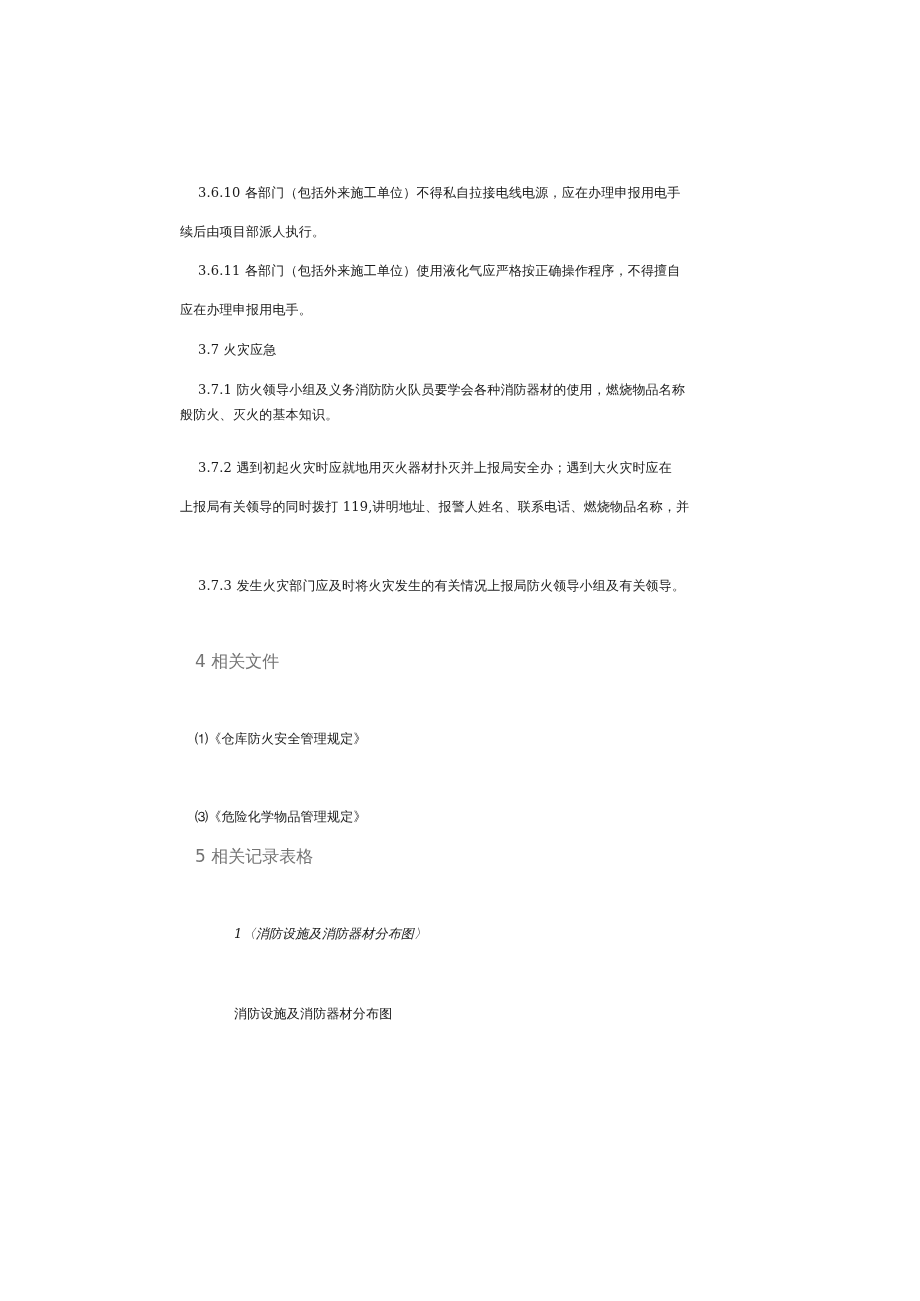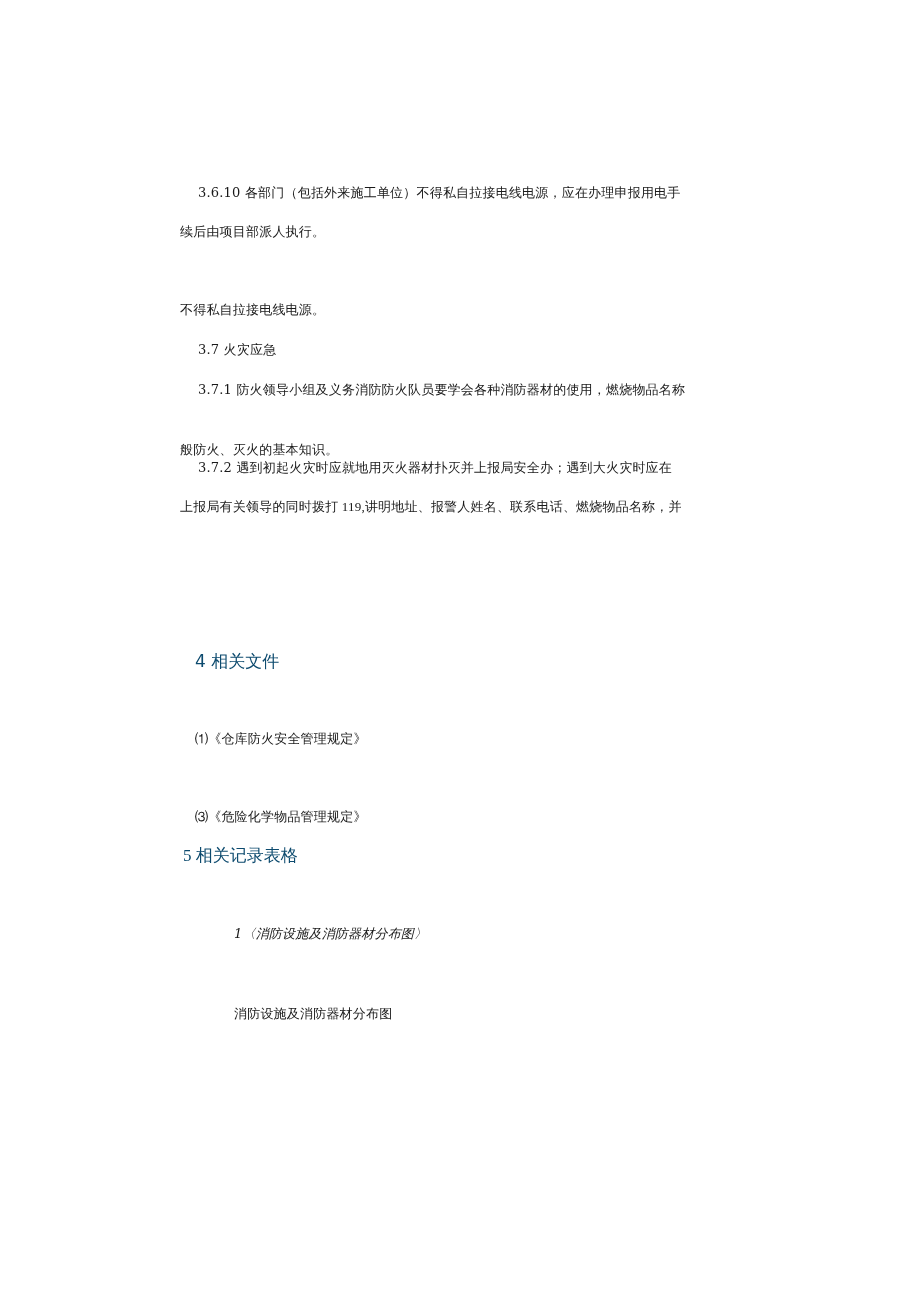--- a/index.html
+++ b/index.html
@@ -27,43 +27,45 @@
       white-space: nowrap;
       letter-spacing: 0.2px;
       margin-top: 40px;
     }
     .heading {
       position: absolute;
       font-family: "DejaVu Sans", "Liberation Sans", sans-serif;
       font-size: 17px;
       line-height: 24px;
       white-space: nowrap;
-      color: #0c4a6e;
+      color: #737373;
     }
   </style>
 </head>
 <body>
 
 <div class="page">
 
   <div class="line" style="left:198px; top:142px;">3.6.10 各部门（包括外来施工单位）不得私自拉接电线电源，应在办理申报用电手</div>
   <div class="line" style="left:180px; top:181px;">续后由项目部派人执行。</div>
 
-  <div class="line" style="left:180px; top:259px;">不得私自拉接电线电源。</div>
+  <div class="line" style="left:198px; top:220px;">3.6.11 各部门（包括外来施工单位）使用液化气应严格按正确操作程序，不得擅自</div>
+  <div class="line" style="left:180px; top:259px;">应在办理申报用电手。</div>
 
   <div class="line" style="left:198px; top:299px;text-align:center;">3.7 火灾应急</div>
 
   <div class="line" style="left:198px; top:339px;">3.7.1 防火领导小组及义务消防防火队员要学会各种消防器材的使用，燃烧物品名称</div>
-  <div class="line" style="left:180px; top:399px;">般防火、灭火的基本知识。</div>
+  <div class="line" style="left:180px; top:364px;">般防火、灭火的基本知识。</div>
 
   <div class="line" style="left:198px; top:417px;">3.7.2 遇到初起火灾时应就地用灭火器材扑灭并上报局安全办；遇到大火灾时应在</div>
-  <div class="line" style="left:180px; top:456px;font-family:Liberation Serif, serif;">上报局有关领导的同时拨打 119,讲明地址、报警人姓名、联系电话、燃烧物品名称，并</div>
+  <div class="line" style="left:180px; top:456px;">上报局有关领导的同时拨打 119,讲明地址、报警人姓名、联系电话、燃烧物品名称，并</div>
 
+  <div class="line" style="left:198px; top:535px;">3.7.3 发生火灾部门应及时将火灾发生的有关情况上报局防火领导小组及有关领导。</div>
 
   <div class="heading" style="left:195px; top:649px;">4 相关文件</div>
   <div class="line" style="left:195px; top:688px;">⑴《仓库防火安全管理规定》</div>
   <div class="line" style="left:195px; top:766px;">⑶《危险化学物品管理规定》</div>
 
-  <div class="heading" style="left:183px; top:844px;font-family:Liberation Serif, serif;">5 相关记录表格</div>
+  <div class="heading" style="left:195px; top:844px;">5 相关记录表格</div>
   <div class="line" style="left:234px; top:883px;font-style:italic;">1〈消防设施及消防器材分布图〉</div>
   <div class="line" style="left:234px; top:963px;">消防设施及消防器材分布图</div>
 
 </div>
 
 </body></html>

